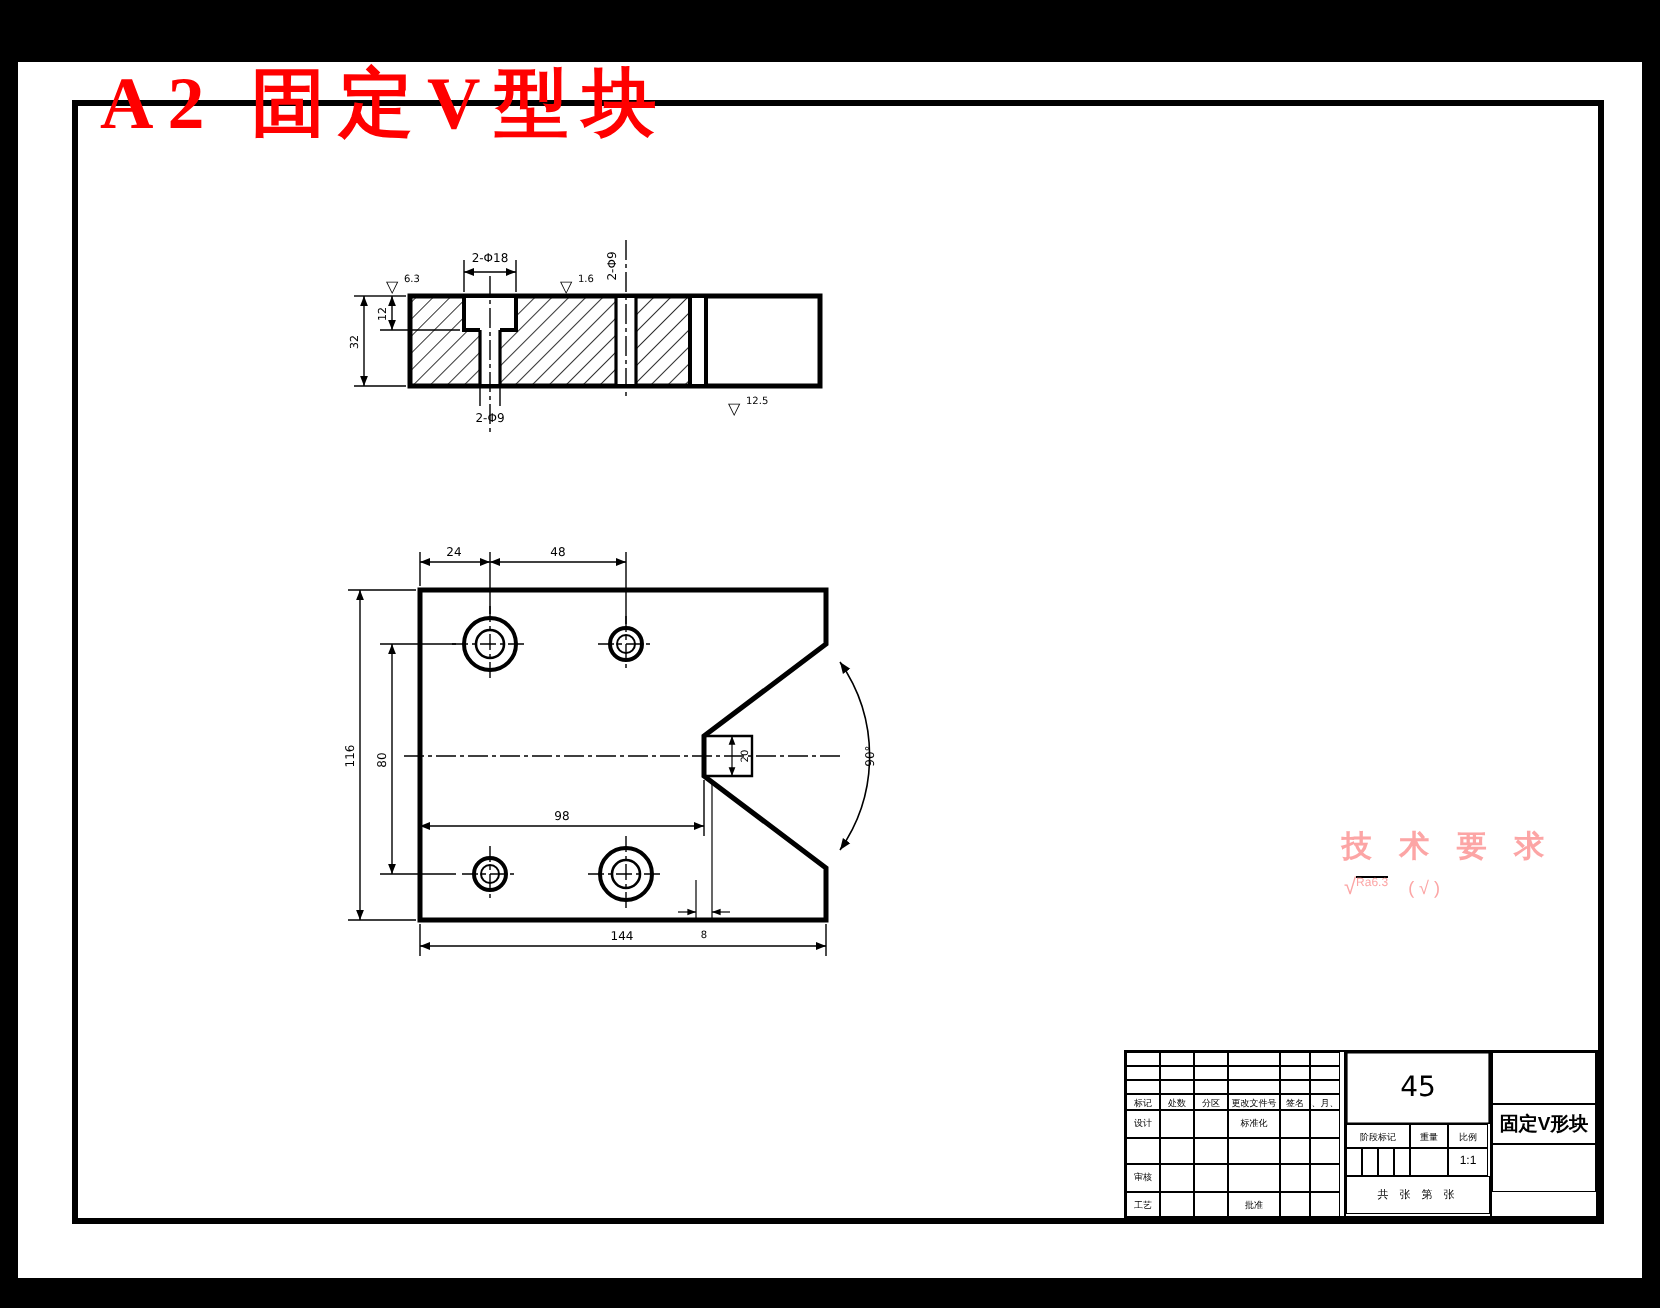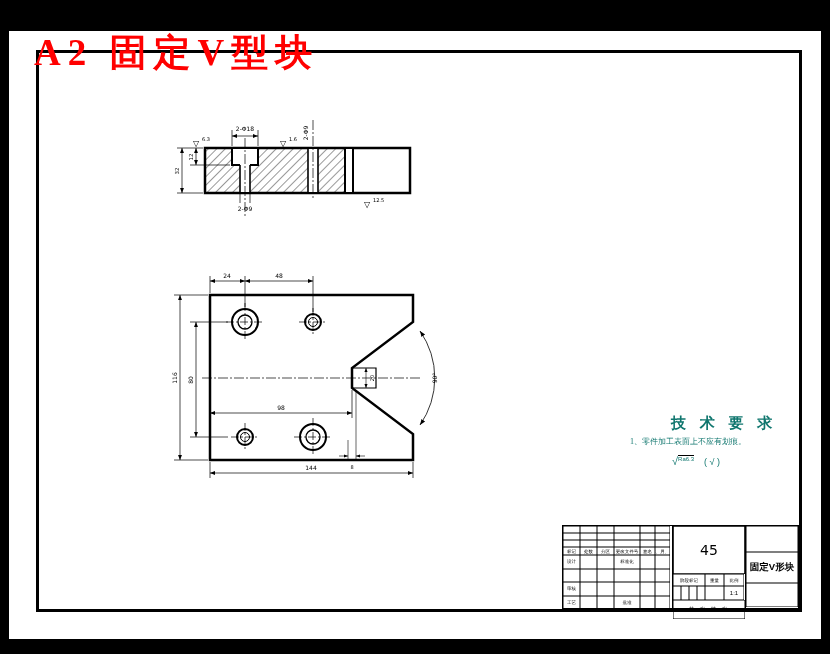--- a/index.html
+++ b/index.html
@@ -2,27 +2,27 @@
 <html><head>
 <meta charset="utf-8">
 <style>
   html,body{margin:0;padding:0;background:#000;width:830px;height:654px;overflow:hidden;
     font-family:"Liberation Sans",sans-serif;}
   #stage{position:absolute;left:0;top:0;width:830px;height:654px;background:#000;}
   #page{position:absolute;left:8px;top:30px;width:814px;height:610px;background:#fff;
     border:1px solid #000;box-sizing:border-box;}
   #frame{position:absolute;left:36px;top:50px;width:766px;height:562px;
     border:3px solid #000;box-sizing:border-box;background:transparent;}
-  #banner{position:absolute;left:34px;top:34px;color:#f00;
+  #banner{position:absolute;left:50px;top:34px;color:#f00;
     font-family:"Liberation Serif",serif;font-weight:bold;font-size:37px;
     letter-spacing:7px;white-space:nowrap;z-index:5;line-height:1;}
   #cad{position:absolute;left:0;top:0;z-index:3;}
   text{font-family:"DejaVu Sans",sans-serif;fill:#000;}
   
-  #techreq{position:absolute;left:630px;top:414px;width:188px;z-index:4;color:#0f766e;}
+  #techreq{position:absolute;left:630px;top:414px;width:188px;z-index:4;color:#fca5a5;}
   #techreq .hd{font-size:15px;font-weight:bold;letter-spacing:5px;text-align:center;
     font-family:"Liberation Serif",serif;}
   #techreq .it{font-size:8px;line-height:17px;white-space:nowrap;
     font-family:"Liberation Serif",serif;}
   #rough{margin-top:5px;padding-left:42px;font-size:8px;}
   #rough .tri{font-size:11px;}
   #rough .rv{font-size:6px;border-top:1px solid #000;position:relative;top:-4px;}
   #rough .alt{margin-left:10px;font-size:9px;}
   
   #tb{position:absolute;left:562px;top:525px;width:237px;height:84px;background:#fff;
@@ -30,28 +30,28 @@
   #tb .sec{position:absolute;border:1.5px solid #000;box-sizing:border-box;top:0;height:84px;}
   #tb-left{left:0;width:111px;}
   #tb-mid{left:110px;width:74px;}
   #tb-right{left:183px;width:54px;}
   .g{display:grid;}
   .c{box-shadow:inset 0 0 0 0.5px #000;overflow:hidden;display:flex;align-items:center;
      justify-content:center;font-size:4.5px;color:#000;white-space:nowrap;}
   #lg-top{grid-template-columns:17px 17px 17px 26px 15px 15px;grid-template-rows:7px 7px 7px;}
   #lg-hdr{grid-template-columns:17px 17px 17px 26px 15px 15px;grid-template-rows:8px;}
   #lg-body{grid-template-columns:17px 17px 17px 26px 15px 15px;grid-template-rows:13.5px 13.5px 13.5px 13.5px;}
-  .m45{height:48px;box-shadow:inset 0 0 0 0.8px #000;display:flex;align-items:center;
+  .m45{height:36px;box-shadow:inset 0 0 0 0.8px #000;display:flex;align-items:center;
     justify-content:center;font-size:14px;font-family:"DejaVu Sans",sans-serif;}
   #mg-hdr{grid-template-columns:32px 19px 20px;grid-template-rows:12px;}
   #mg-val{grid-template-columns:8px 8px 8px 8px 19px 20px;grid-template-rows:14px;}
   .msheets{height:19px;box-shadow:inset 0 0 0 0.5px #000;display:flex;align-items:center;
     justify-content:center;font-size:5.5px;letter-spacing:2px;}
   .r0{height:26px;box-shadow:inset 0 0 0 0.5px #000;}
-  .r1{height:31px;box-shadow:inset 0 0 0 0.5px #000;display:flex;align-items:center;
+  .r1{height:20px;box-shadow:inset 0 0 0 0.5px #000;display:flex;align-items:center;
     justify-content:center;font-size:9.5px;font-weight:bold;}
   .r2{height:24px;box-shadow:inset 0 0 0 0.5px #000;}
 </style>
 </head>
 <body>
 
 <div id="stage">
   <div id="page"></div>
   <div id="frame"></div>
   <div id="banner">A2 固定V型块</div>
@@ -214,21 +214,20 @@
         <line x1="356" y1="390" x2="356" y2="460" stroke="#000" stroke-width="0.6"></line>
         <line x1="339" y1="456" x2="348" y2="456" stroke="#000" stroke-width="0.6" marker-end="url(#ar)"></line>
         <line x1="356" y1="456" x2="365" y2="456" stroke="#000" stroke-width="0.6" marker-start="url(#ar)"></line>
         <text x="352" y="469" font-size="5" text-anchor="middle">8</text>
       </g>
     </g>
   </svg>
 
   <div id="techreq">
     <div class="hd">技 术 要 求</div>
-    <div class="it">1、零件加工表面上不应有划痕。</div>
     <div id="rough">
       <span class="tri">√</span><span class="rv">Ra6.3</span><span class="alt">( √ )</span>
     </div>
   </div>
 
   <div id="tb">
 
     <div class="sec" id="tb-left">
       <div class="g" id="lg-top">
         <i class="c"></i>

